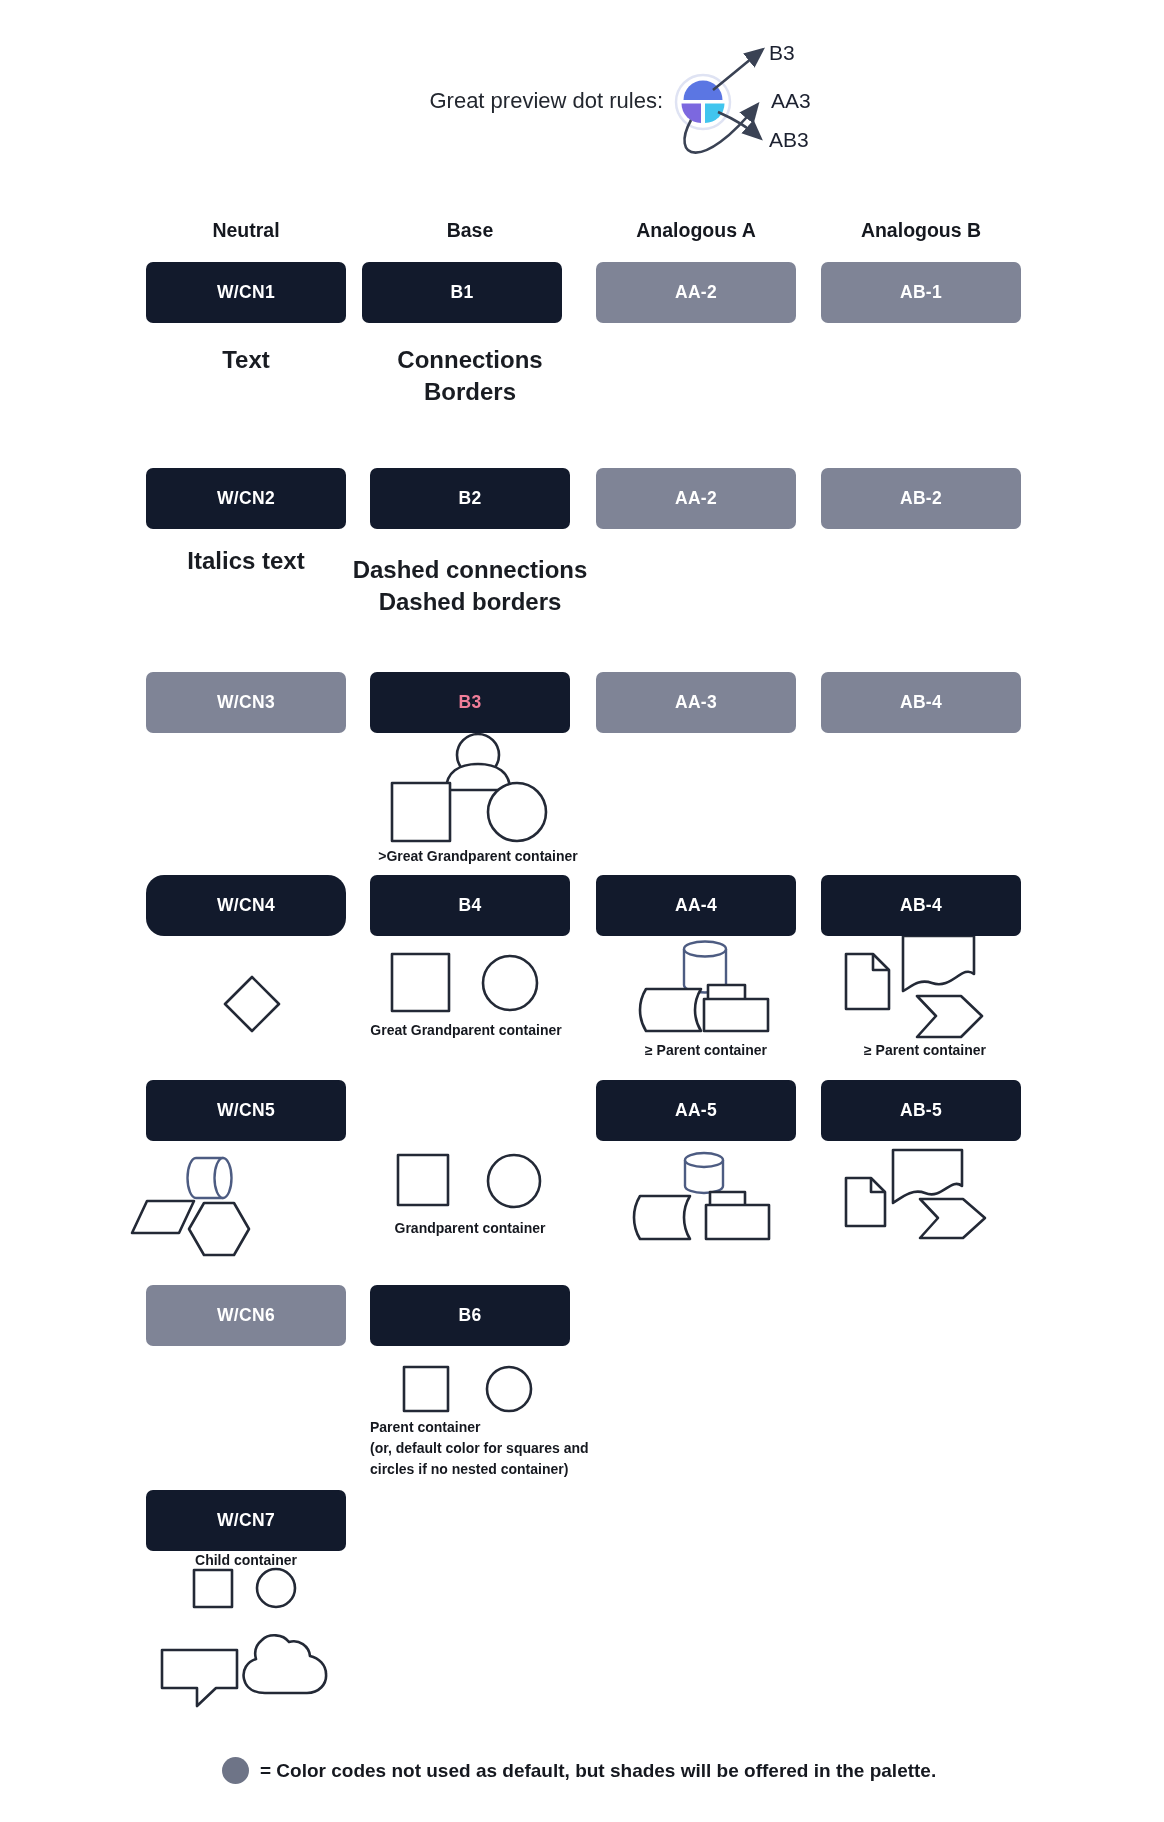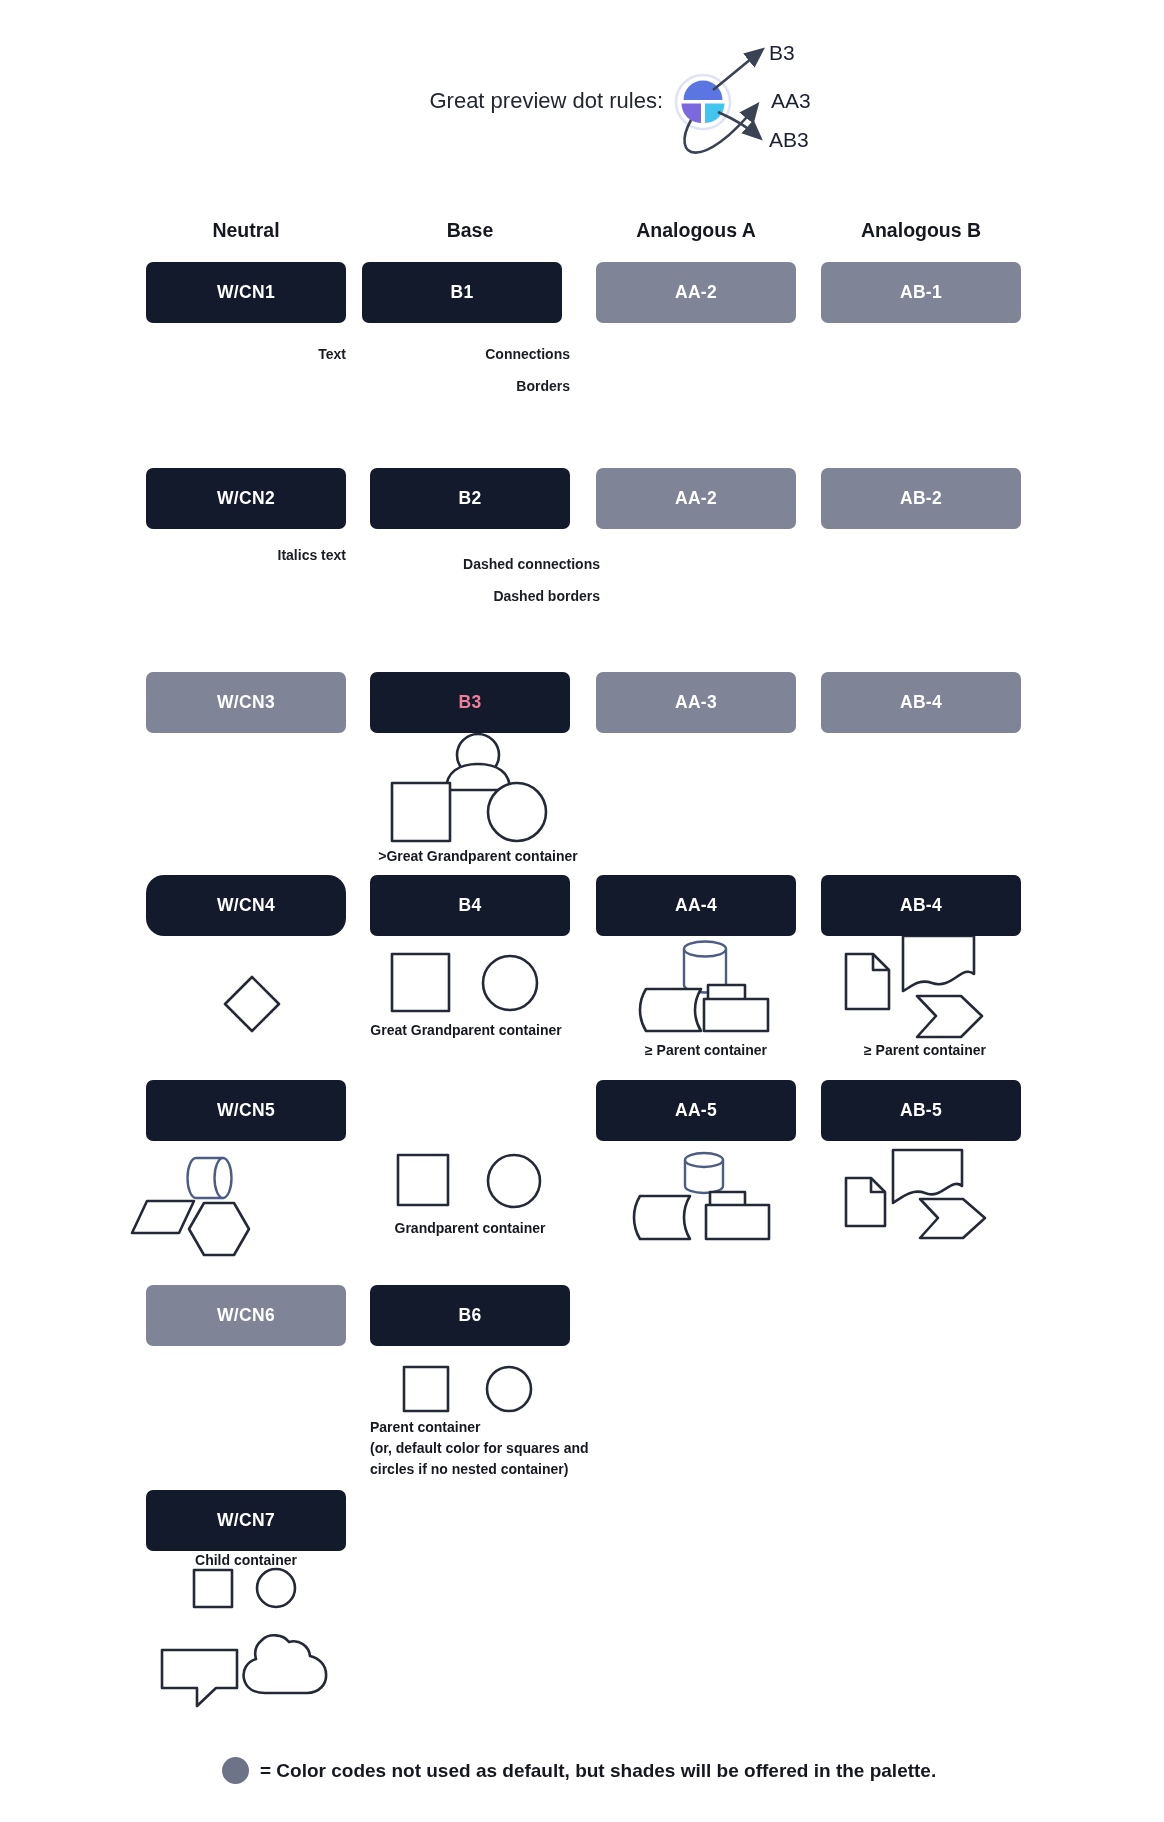--- a/index.html
+++ b/index.html
@@ -13,21 +13,21 @@
   }
   .dot-label{font-size:21px;color:#1c2130;line-height:1;}
   .col-header{width:200px;text-align:center;font-size:19.5px;font-weight:bold;color:#15181f;line-height:1.2;}
   .swatch{
     width:200px;height:61px;border-radius:7px;display:flex;align-items:center;justify-content:center;
     font-size:17.5px;font-weight:bold;color:#ffffff;letter-spacing:.3px;
   }
   .swatch.dark{background:var(--dark);}
   .swatch.gray{background:var(--gray);}
   .swatch .pink-text{color:var(--pink);}
-  .lbl{font-size:14px;font-weight:bold;color:#191c22;line-height:1.2;text-align:right;width:200px;}
+  .lbl{font-size:24px;font-weight:bold;color:#191c22;line-height:1.2;text-align:center;width:200px;}
   .lbl.wide{width:260px;}
   .caption{font-size:14px;font-weight:bold;color:#15181f;line-height:1.5;text-align:center;width:300px;}
   .caption.left{text-align:left;width:320px;}
   #footer-note{font-size:19px;font-weight:bold;color:#15181f;line-height:26px;}
   #footer-dot{width:27px;height:27px;border-radius:50%;background:var(--gray-dark);}
   svg .shape{fill:#ffffff;stroke:var(--stroke);stroke-width:2.6;stroke-linejoin:round;}
   svg .shape-blue{fill:#ffffff;stroke:var(--stroke-blue);stroke-width:2.4;stroke-linejoin:round;}
   svg .arrow{fill:none;stroke:var(--arrow);stroke-width:2.6;}
   svg .ring{fill:#ffffff;stroke:var(--ring);stroke-width:2.5;}
   svg .pie-top{fill:var(--pie-top);}

